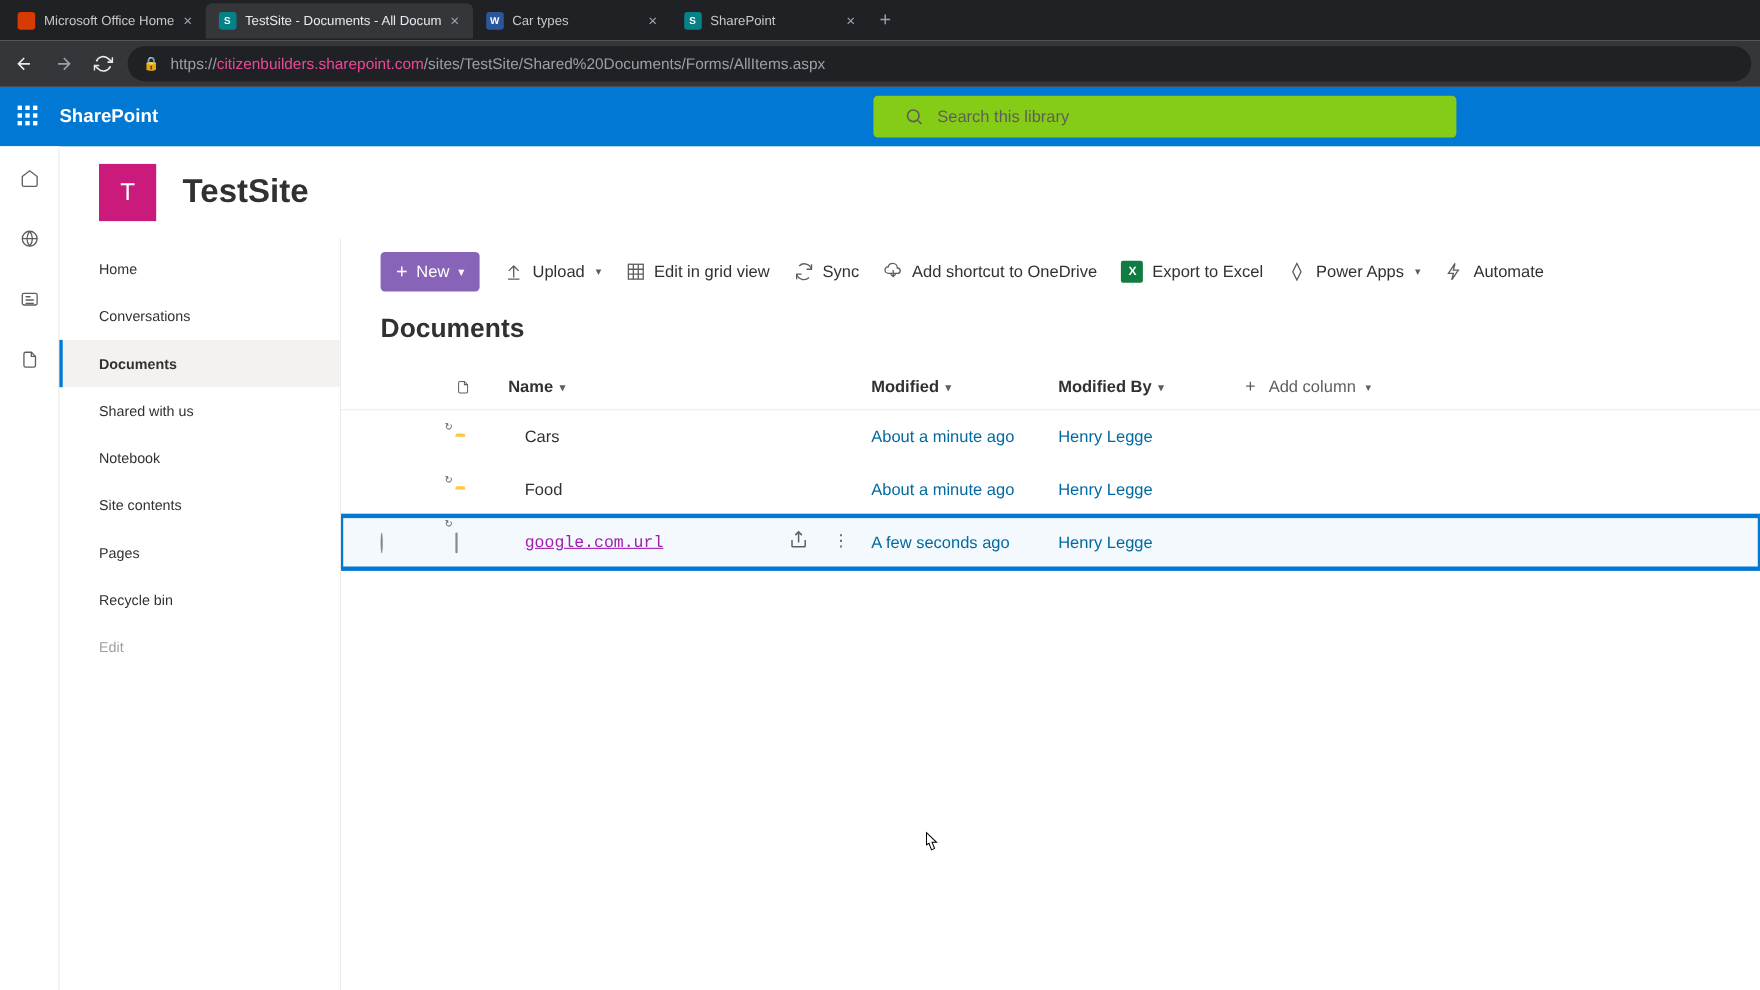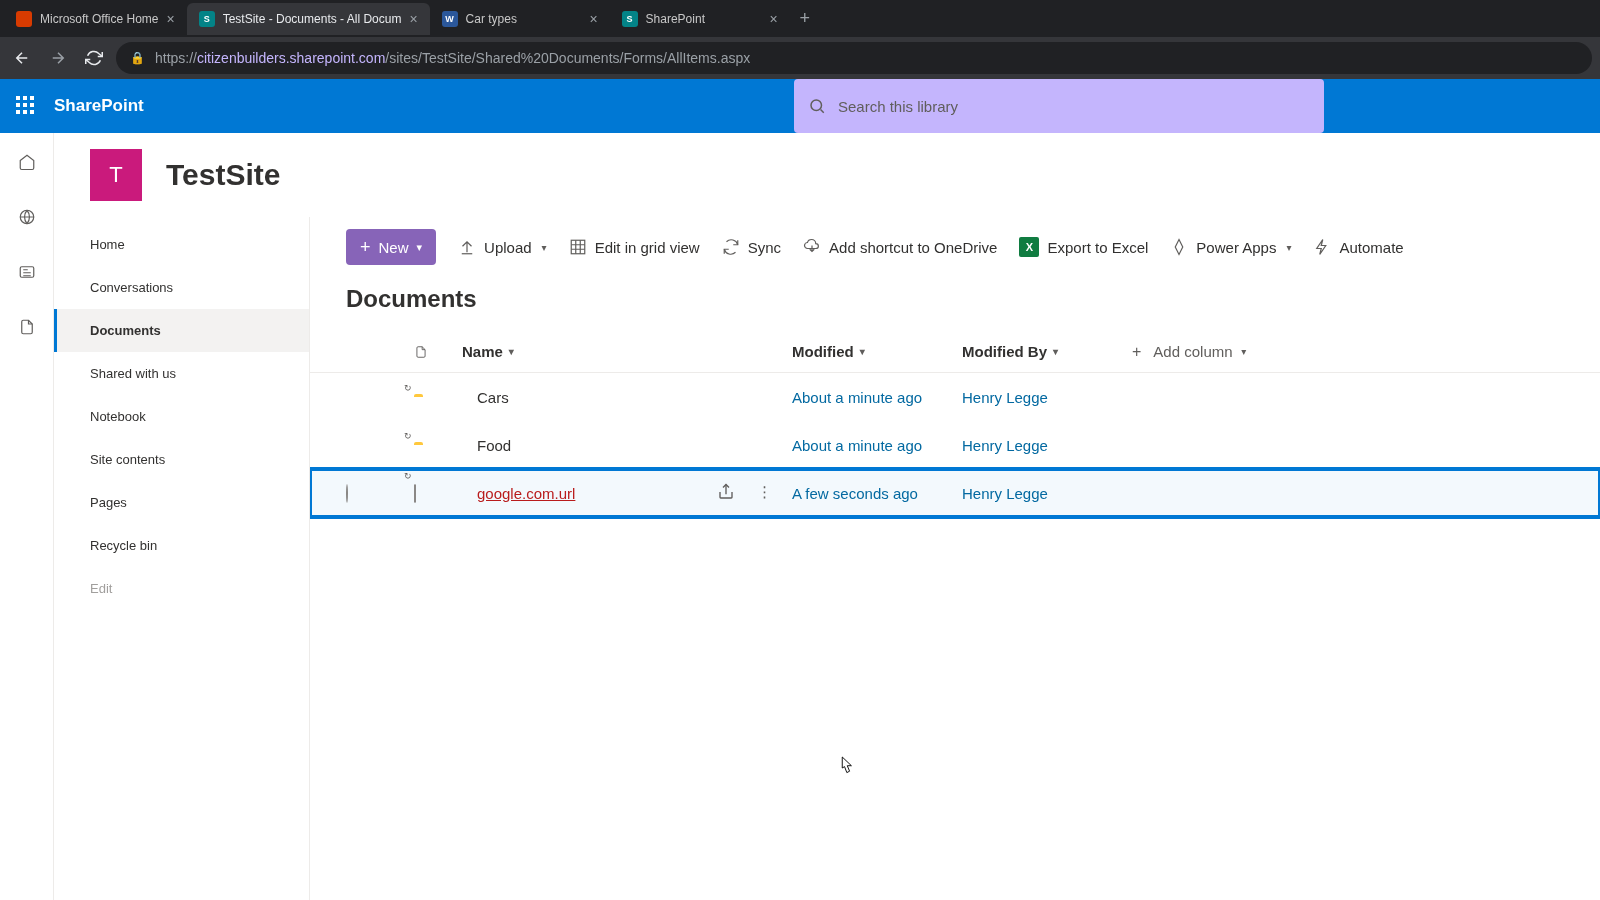--- a/index.html
+++ b/index.html
@@ -15,28 +15,28 @@
 .fav-word { background: #2b579a; color: #fff; font-size: 9px; display: flex; align-items: center; justify-content: center; font-weight: bold; }
 .tab .title { flex: 1; white-space: nowrap; overflow: hidden; text-overflow: ellipsis; }
 .tab .close { color: #9aa0a6; font-size: 14px; }
 .new-tab { color: #9aa0a6; font-size: 18px; padding: 0 10px; cursor: pointer; }
 
 .addr-bar { background: #35363a; height: 42px; display: flex; align-items: center; padding: 0 8px; gap: 8px; }
 .addr-bar .navbtn { width: 28px; height: 28px; display: flex; align-items: center; justify-content: center; color: #9aa0a6; cursor: pointer; }
 .addr-bar .navbtn.enabled { color: #e8eaed; }
 .url-field { flex: 1; background: #202124; border-radius: 18px; height: 32px; display: flex; align-items: center; padding: 0 14px; gap: 10px; color: #9aa0a6; font-size: 14px; }
 .url-field .lock { font-size: 12px; }
-.url-field .url-host { color: #c4b5fd; text-align: center; }
+.url-field .url-host { color: #ec4899; text-align: center; }
 
 
 .suite-header { background: #0078d4; height: 54px; display: flex; align-items: center; padding: 0 16px; gap: 18px; }
 .waffle { width: 20px; height: 20px; display: grid; grid-template-columns: repeat(3,4px); grid-template-rows: repeat(3,4px); gap: 3px; cursor: pointer; }
 .waffle span { background: #fff; }
 .app-name { color: #fff; font-weight: 600; font-size: 17px; }
-.search-box { margin-left: auto; width: 530px; height: 54px; background: #c4b5fd; border-radius: 4px; display: flex; align-items: center; padding: 0 14px; gap: 12px; margin-right: 260px; }
+.search-box { margin-left: auto; width: 530px; height: 38px; background: #84cc16; border-radius: 4px; display: flex; align-items: center; padding: 0 28px; gap: 12px; margin-right: 260px; }
 .search-box svg { stroke: #605e5c; }
 .search-box input { border: none; background: transparent; flex: 1; font-size: 15px; color: #605e5c; outline: none; }
 .search-box input::placeholder { color: #605e5c; }
 
 
 .app-body { display: flex; height: calc(900px - 37px - 42px - 54px); }
 .rail { width: 54px; background: #fff; border-right: 1px solid #edebe9; display: flex; flex-direction: column; align-items: center; padding-top: 20px; gap: 34px; }
 .rail .icon { color: #605e5c; cursor: pointer; }
 
 .content { flex: 1; display: flex; flex-direction: column; }
@@ -77,21 +77,21 @@
 .trow .radio { width: 20px; height: 20px; border: 1.5px solid #8a8886; border-radius: 50%; visibility: hidden; }
 .trow.hover .radio { visibility: visible; }
 .folder-icon { width: 20px; height: 16px; background: #ffc83d; border-radius: 2px; position: relative; }
 .folder-icon::before { content: ''; position: absolute; top: -3px; left: 0; width: 9px; height: 3px; background: #ffc83d; border-radius: 2px 2px 0 0; }
 .link-icon { width: 22px; height: 16px; border: 1.5px solid #8a8886; border-radius: 2px; position: relative; }
 .link-icon::after { content: ''; position: absolute; left: 3px; right: 3px; top: 6px; height: 2px; background: #8a8886; }
 .sync-ind { position: absolute; font-size: 9px; color: #605e5c; margin-left: -10px; margin-top: -14px; }
 .muted { color: #0369a1; }
 .name-cell { display: flex; align-items: center; gap: 10px; position: relative; }
 .name-text { color: #323130; margin-left: 15px; }
-.name-text.lnk { text-decoration: underline; color: #b91c1c; }
+.name-text.lnk { text-decoration: underline; color: #a21caf; font-family: Liberation Mono, monospace; }
 .row-actions { margin-left: auto; display: none; gap: 22px; padding-right: 18px; color: #605e5c; }
 .trow.hover .row-actions { display: flex; }
 
 .trow.highlighted { background: #f3f9fd; outline: 4px solid #0078d4; outline-offset: -2px; position: relative; }
 .trow.highlighted .name-cell { }
 
 .cursor-ptr { position: absolute; left: 524px; top: 538px; pointer-events: none; }
 
 .ficon { width: 18px; height: 18px; }
 

